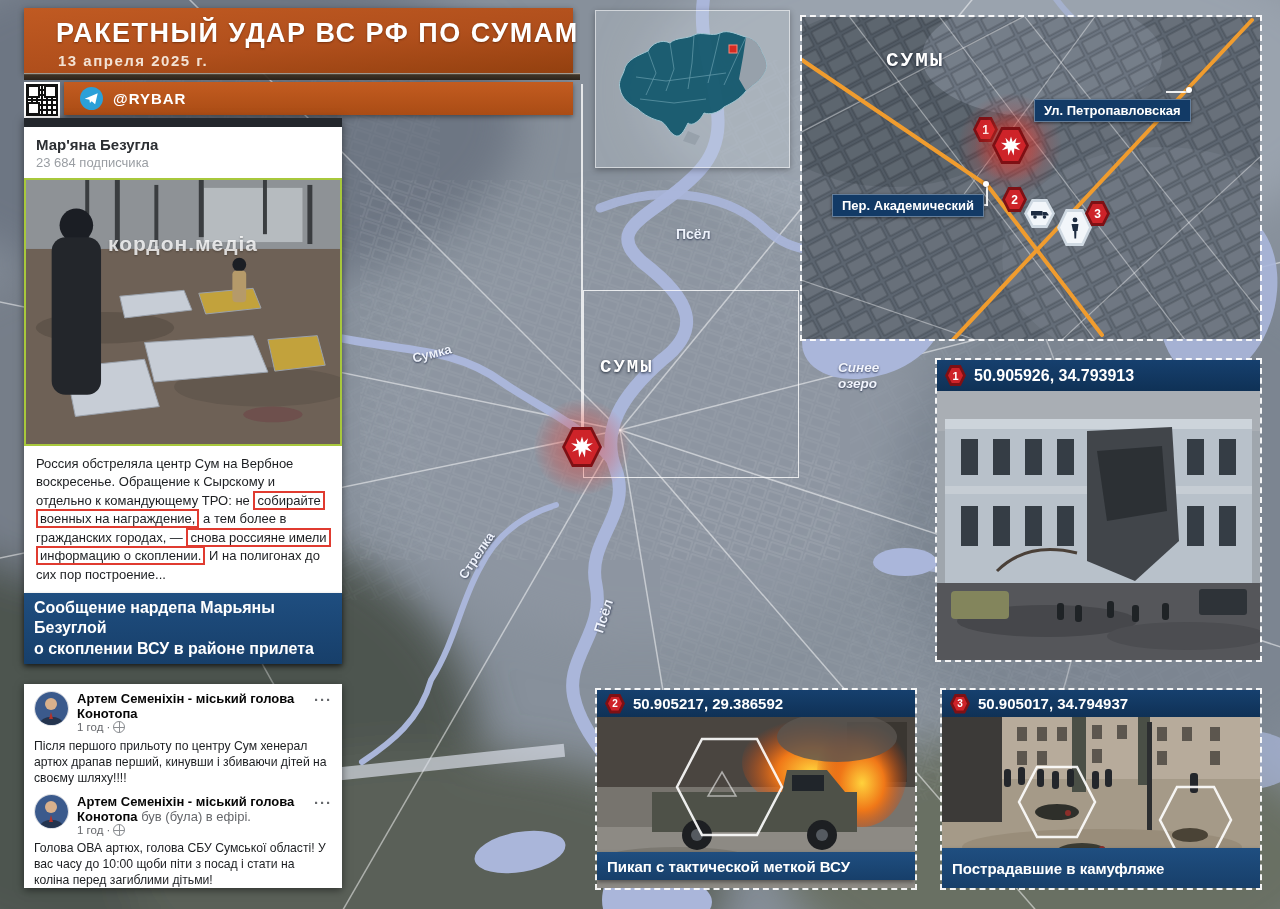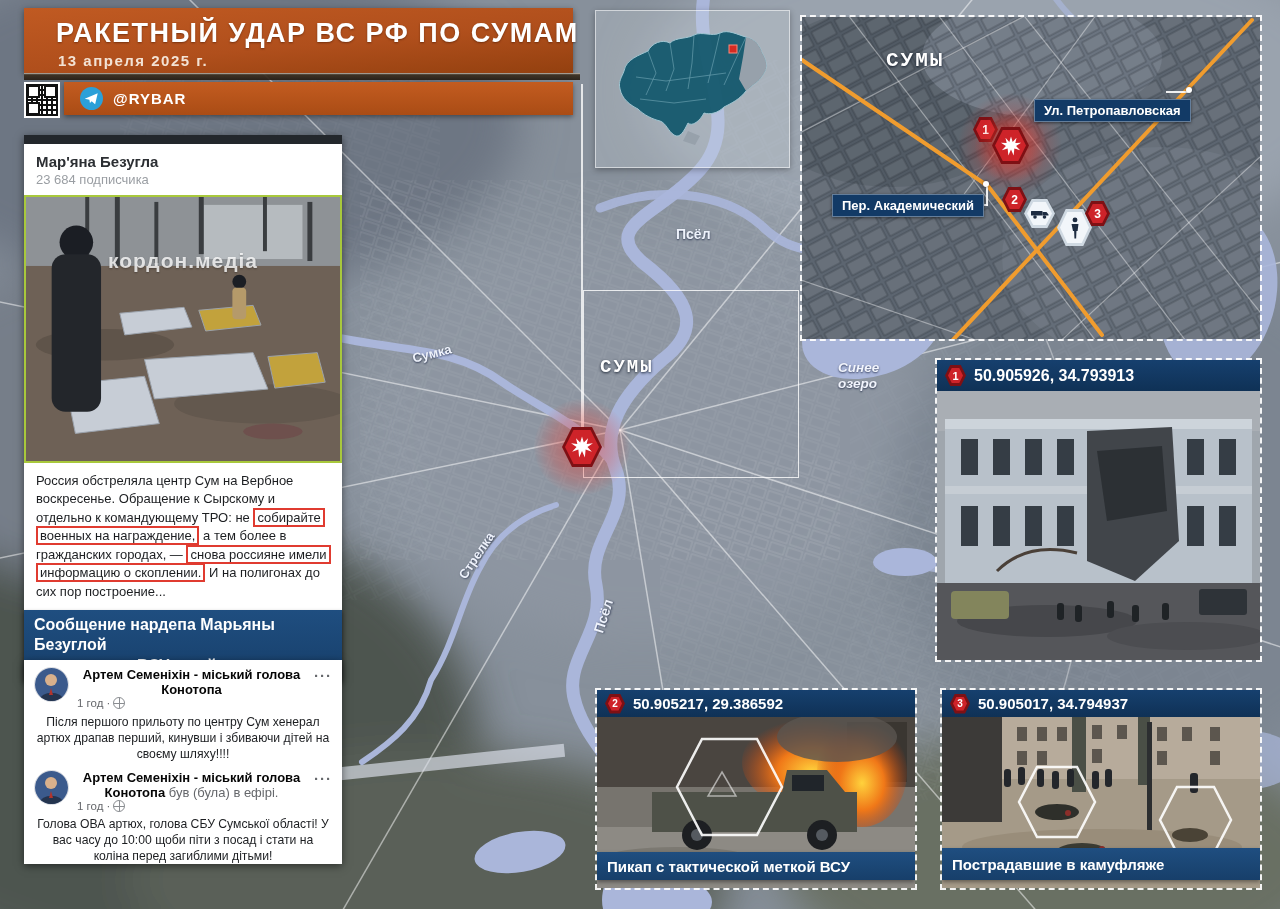--- a/index.html
+++ b/index.html
@@ -292,21 +292,21 @@
       </div>
     </div>
     <div class="hexwrap" style="left:283px;top:184px;width:25px;height:25px;">
       <div class="hx-o hex"></div>
         <div class="hx-i hex">
           <span style="font-size:12px;">3</span>
         </div>
     </div>
   </div>
 
-  <div class="abs card" style="left:24px;top:118px;width:318px;height:546px;display:flex;flex-direction:column;margin-top:17px;">
+  <div class="abs card" style="left:24px;top:118px;width:318px;height:546px;display:flex;flex-direction:column;">
     <div style="height:9px;background:#23272c;"></div>
     <div style="padding:9px 12px 8px;">
       <div class="p1-name">Мар'яна Безугла</div>
       <div class="p1-foll" style="margin-top:2px;">23 684 подписчика</div>
     </div>
     <div style="position:relative;height:268px;border:2px solid #a8c83c;box-sizing:border-box;overflow:hidden;">
       <svg class="ph" viewBox="0 0 318 268" preserveAspectRatio="none">
         <rect width="318" height="90" fill="#8e9296"></rect>
         <rect x="180" y="8" width="100" height="55" fill="#b6bbbf"></rect>
         <g fill="#3a3d40">
@@ -342,21 +342,21 @@
       
       
       
     </div>
     <div class="navbar caption-lines">
       <div>Сообщение нардепа Марьяны Безуглой</div>
       <div>о скоплении ВСУ в районе прилета</div>
     </div>
   </div>
 
-  <div class="abs card" style="left:24px;top:660px;width:318px;height:204px;display:flex;flex-direction:column;overflow:hidden;text-align:center;">
+  <div class="abs card" style="left:24px;top:684px;width:318px;height:204px;display:flex;flex-direction:column;overflow:hidden;">
     <div style="padding:7px 10px 0;">
       <div style="display:flex;gap:8px;">
         <div class="avatar">
           <svg width="33" height="33" viewBox="0 0 33 33">
               <rect width="33" height="33" fill="#3b5a8c"></rect>
             <circle cx="16" cy="12" r="6" fill="#d8b08c"></circle>
               <path d="M4,33 C6,22 27,22 29,33 Z" fill="#24344e"></path>
             <polygon points="16,20 18,27 14,27" fill="#b2342c"></polygon>
             </svg>
         </div>
@@ -531,18 +531,18 @@
           <rect x="248" y="56" width="8" height="20" rx="3"></rect>
       </g>
       <ellipse cx="115" cy="95" rx="22" ry="8" fill="#2e2f2a"></ellipse>
       <ellipse cx="140" cy="135" rx="26" ry="9" fill="#3a3b33"></ellipse>
       <ellipse cx="248" cy="118" rx="18" ry="7" fill="#4a4336"></ellipse>
       <circle cx="160" cy="132" r="3" fill="#8c2e2a"></circle>
         <circle cx="126" cy="96" r="3" fill="#8c2e2a"></circle>
       <polygon class="hexoutline" points="95,50 135,50 153,85 135,120 95,120 77,85"></polygon>
       <polygon class="hexoutline" points="235,70 272,70 289,103 272,136 235,136 218,103"></polygon>
     </svg>
-    <div class="abs navbar" style="left:0;bottom:8px;width:100%;height:32px;display:flex;align-items:center;padding:0 10px;box-sizing:border-box;font-size:15px;">
+    <div class="abs navbar" style="left:0;bottom:0;width:100%;height:40px;display:flex;align-items:center;padding:0 10px;box-sizing:border-box;font-size:15px;">
       <span>Пострадавшие в камуфляже</span>
     </div>
   </div>
 
 </div>
 
 </body></html>

